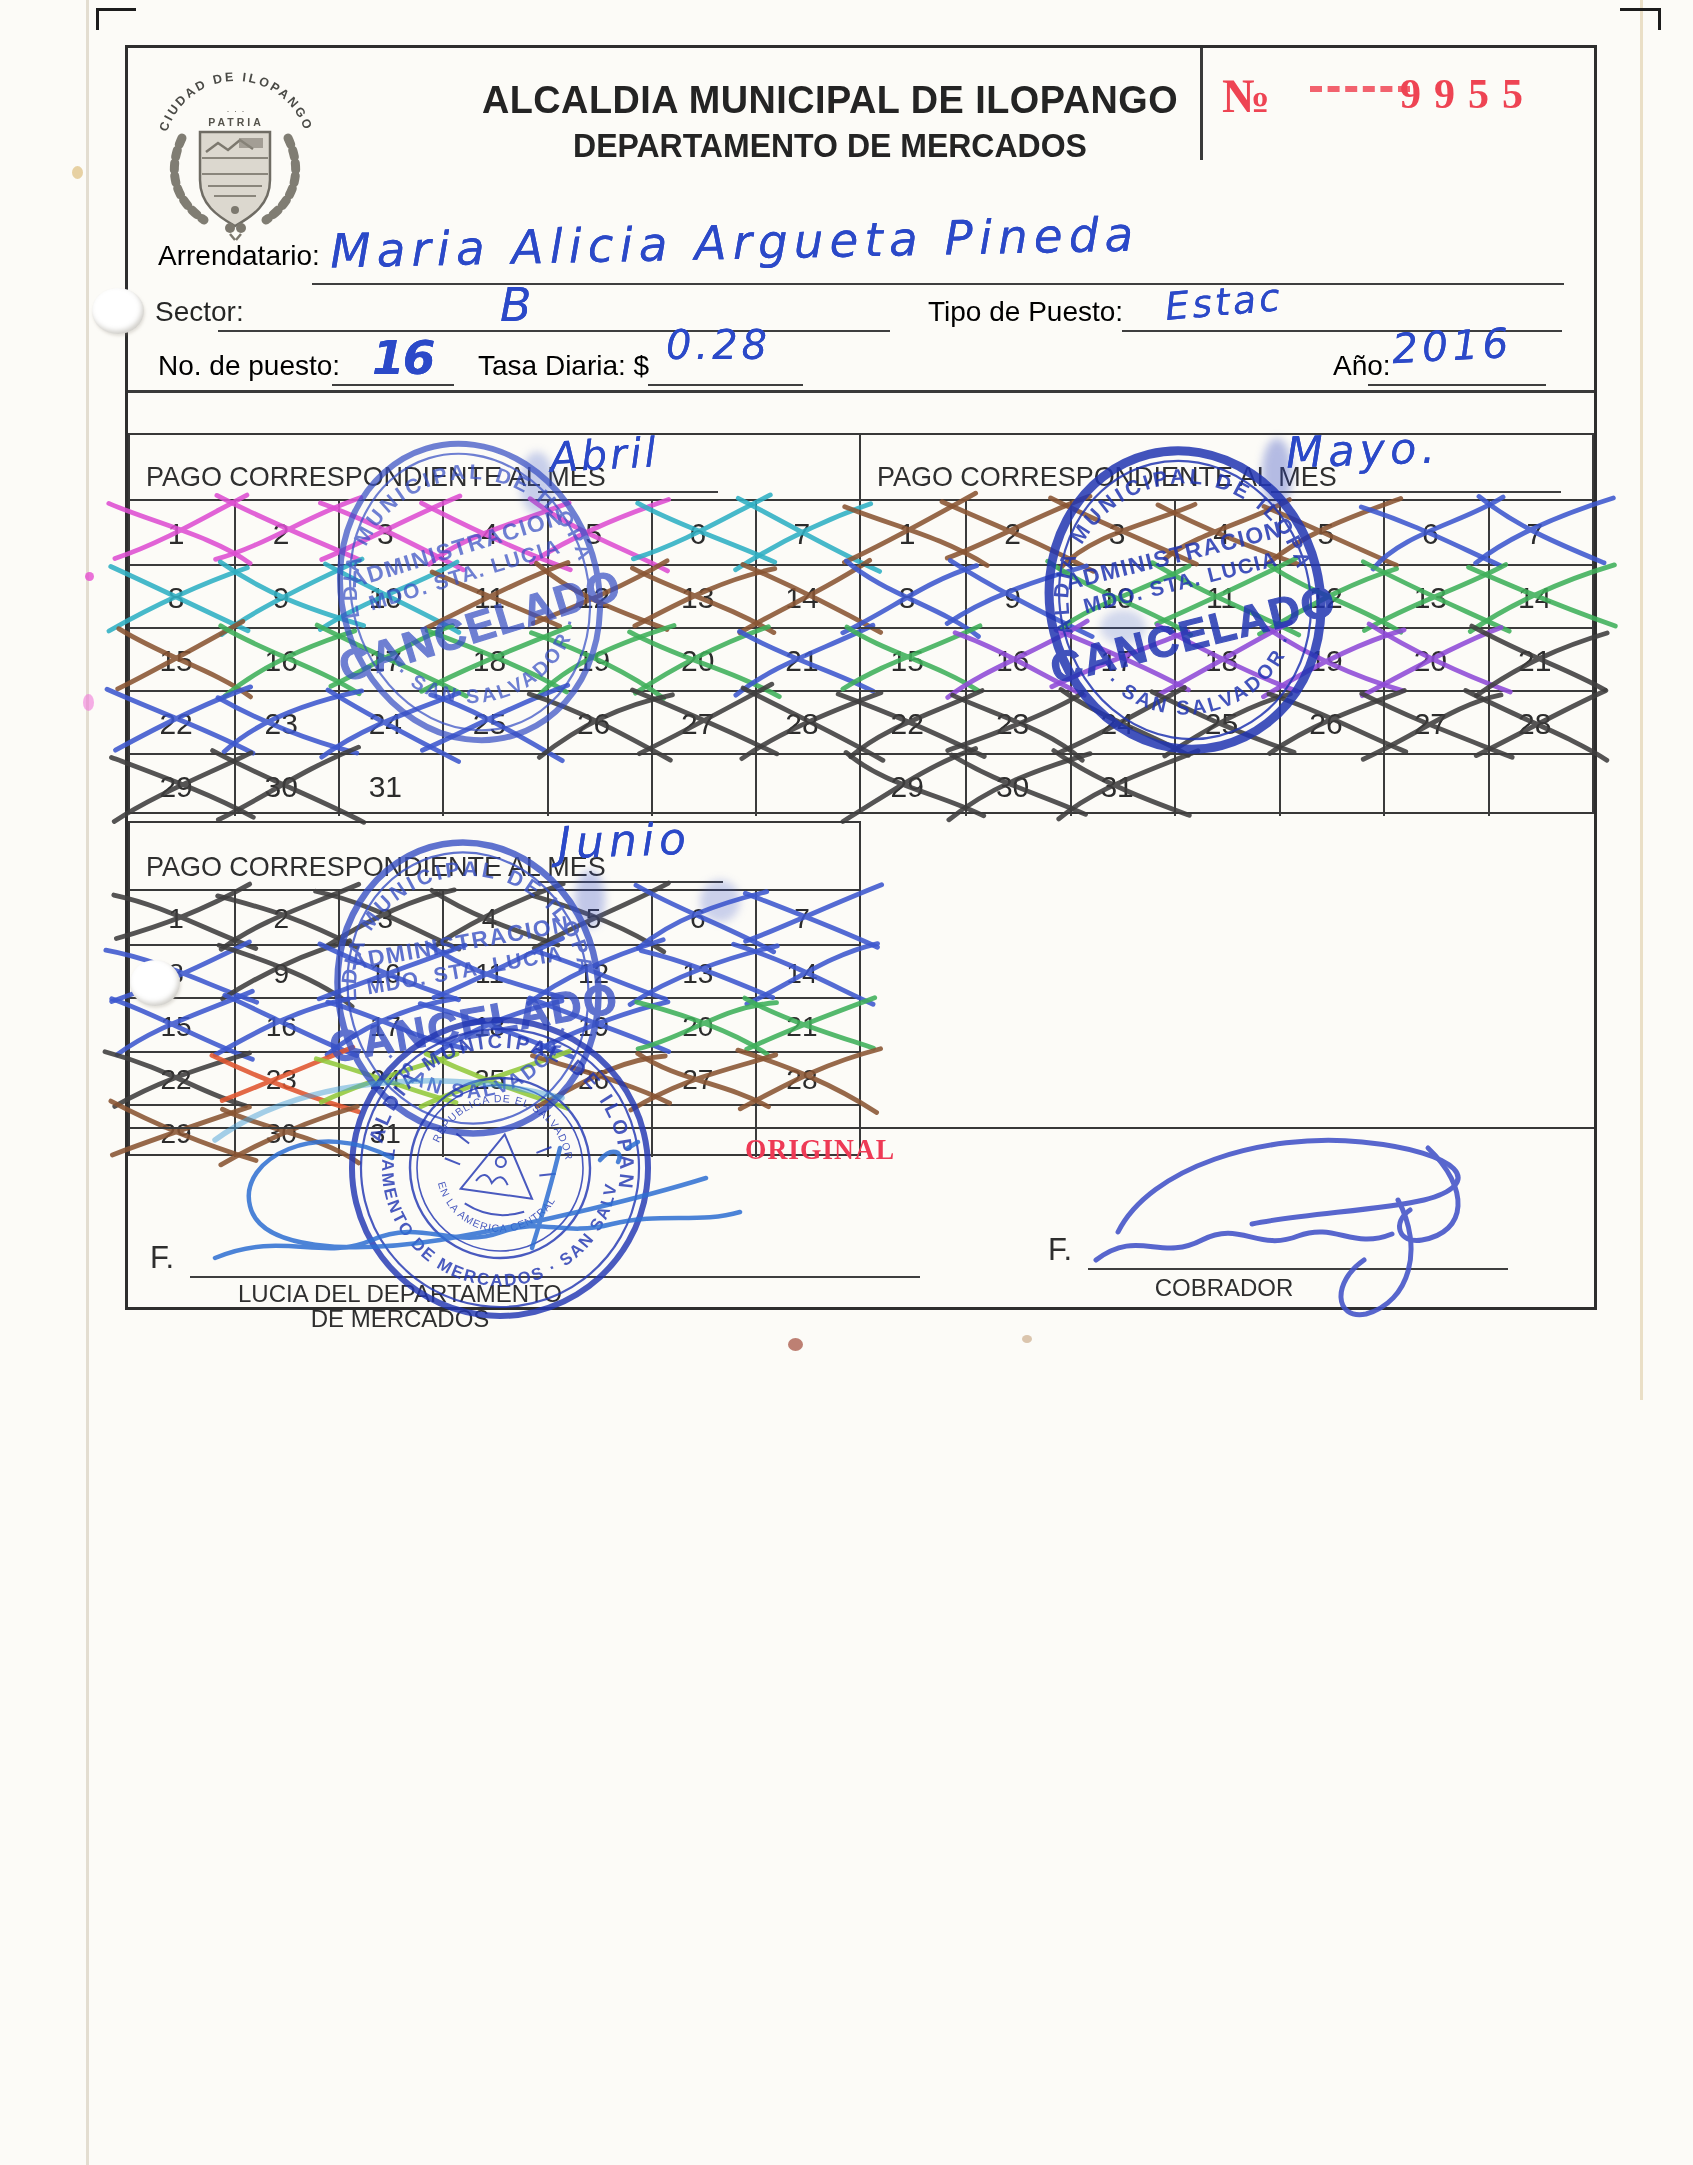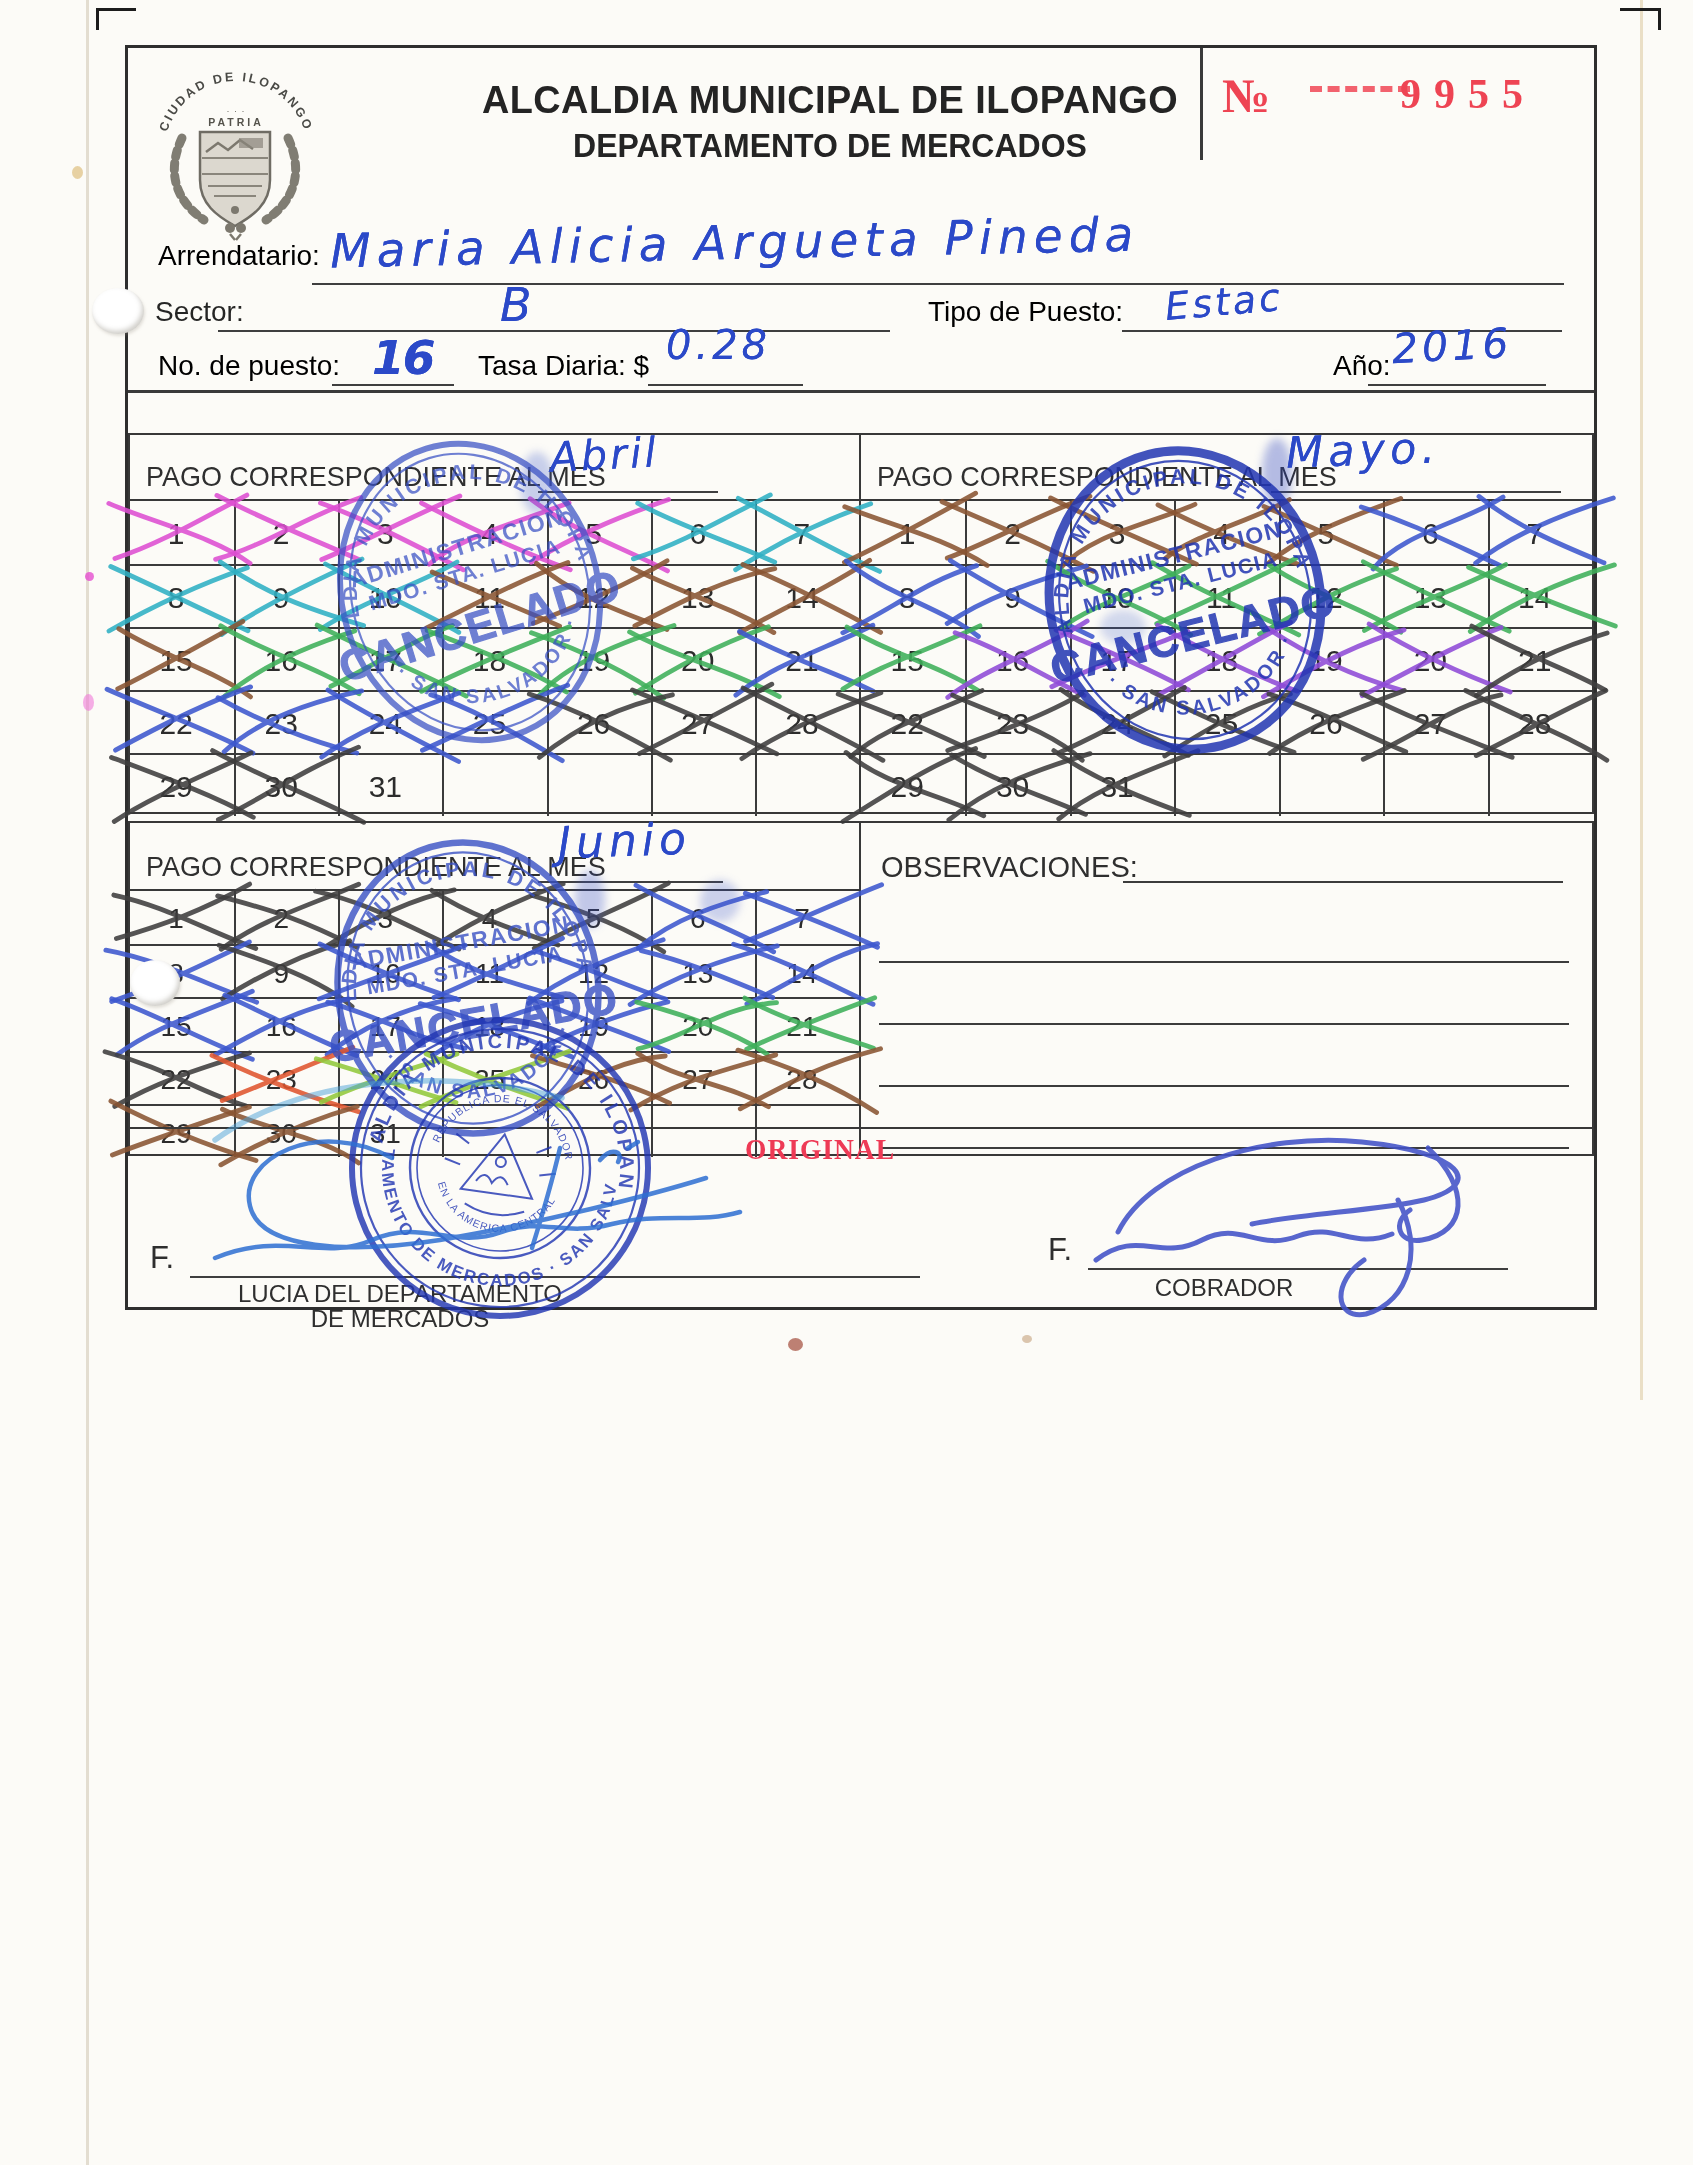--- a/index.html
+++ b/index.html
@@ -1004,30 +1004,20 @@
         <div class="cal-cell">
           <span class="day-num">31</span>
         </div>
         <div class="cal-cell"></div>
         <div class="cal-cell"></div>
         <div class="cal-cell"></div>
         <div class="cal-cell"></div>
       </div>
   </div>
 
-  <div class="abs month-box no-left" style="left:861px;top:792px;width:733px;height:335px;">
-    <div class="abs obs-label" style="left:20px;top:28px;">OBSERVACIONES:</div>
-    <div class="obs-line" style="left:262px;top:58px;width:440px;"></div>
-    <div class="obs-lines">
-        <div class="obs-line" style="left: 18px; top: 138px; width: 690px;"></div>
-        <div class="obs-line" style="left: 18px; top: 200px; width: 690px;"></div>
-        <div class="obs-line" style="left: 18px; top: 262px; width: 690px;"></div>
-        <div class="obs-line" style="left: 18px; top: 324px; width: 690px;"></div>
-      </div>
-  </div>
 
   <div class="abs" style="left:128px;top:1127px;width:1466px;height:180px;border-top:2.5px solid #383838;z-index:2;box-sizing:border-box;"></div>
   <div class="abs original">ORIGINAL</div>
 
   <div class="abs f-label" style="left:150px;top:1240px;">F.</div>
   <div class="abs fline" style="left:190px;top:1276px;width:730px;"></div>
   <div class="abs role" style="left:190px;top:1280px;width:420px;">LUCIA DEL DEPARTAMENTO</div>
   <div class="abs role" style="left:190px;top:1305px;width:420px;">DE MERCADOS</div>
 
   <div class="abs f-label" style="left:1048px;top:1232px;">F.</div>

